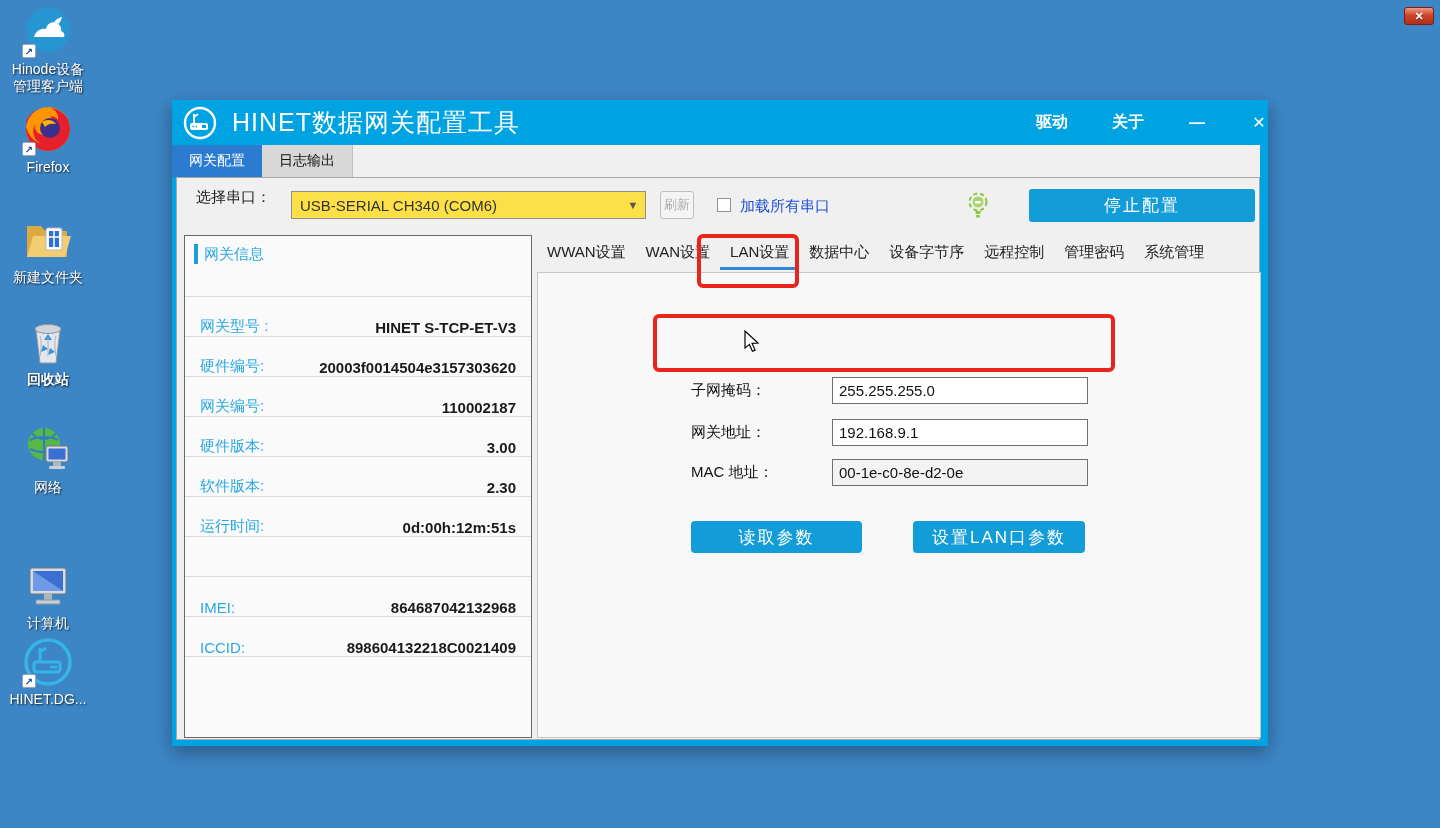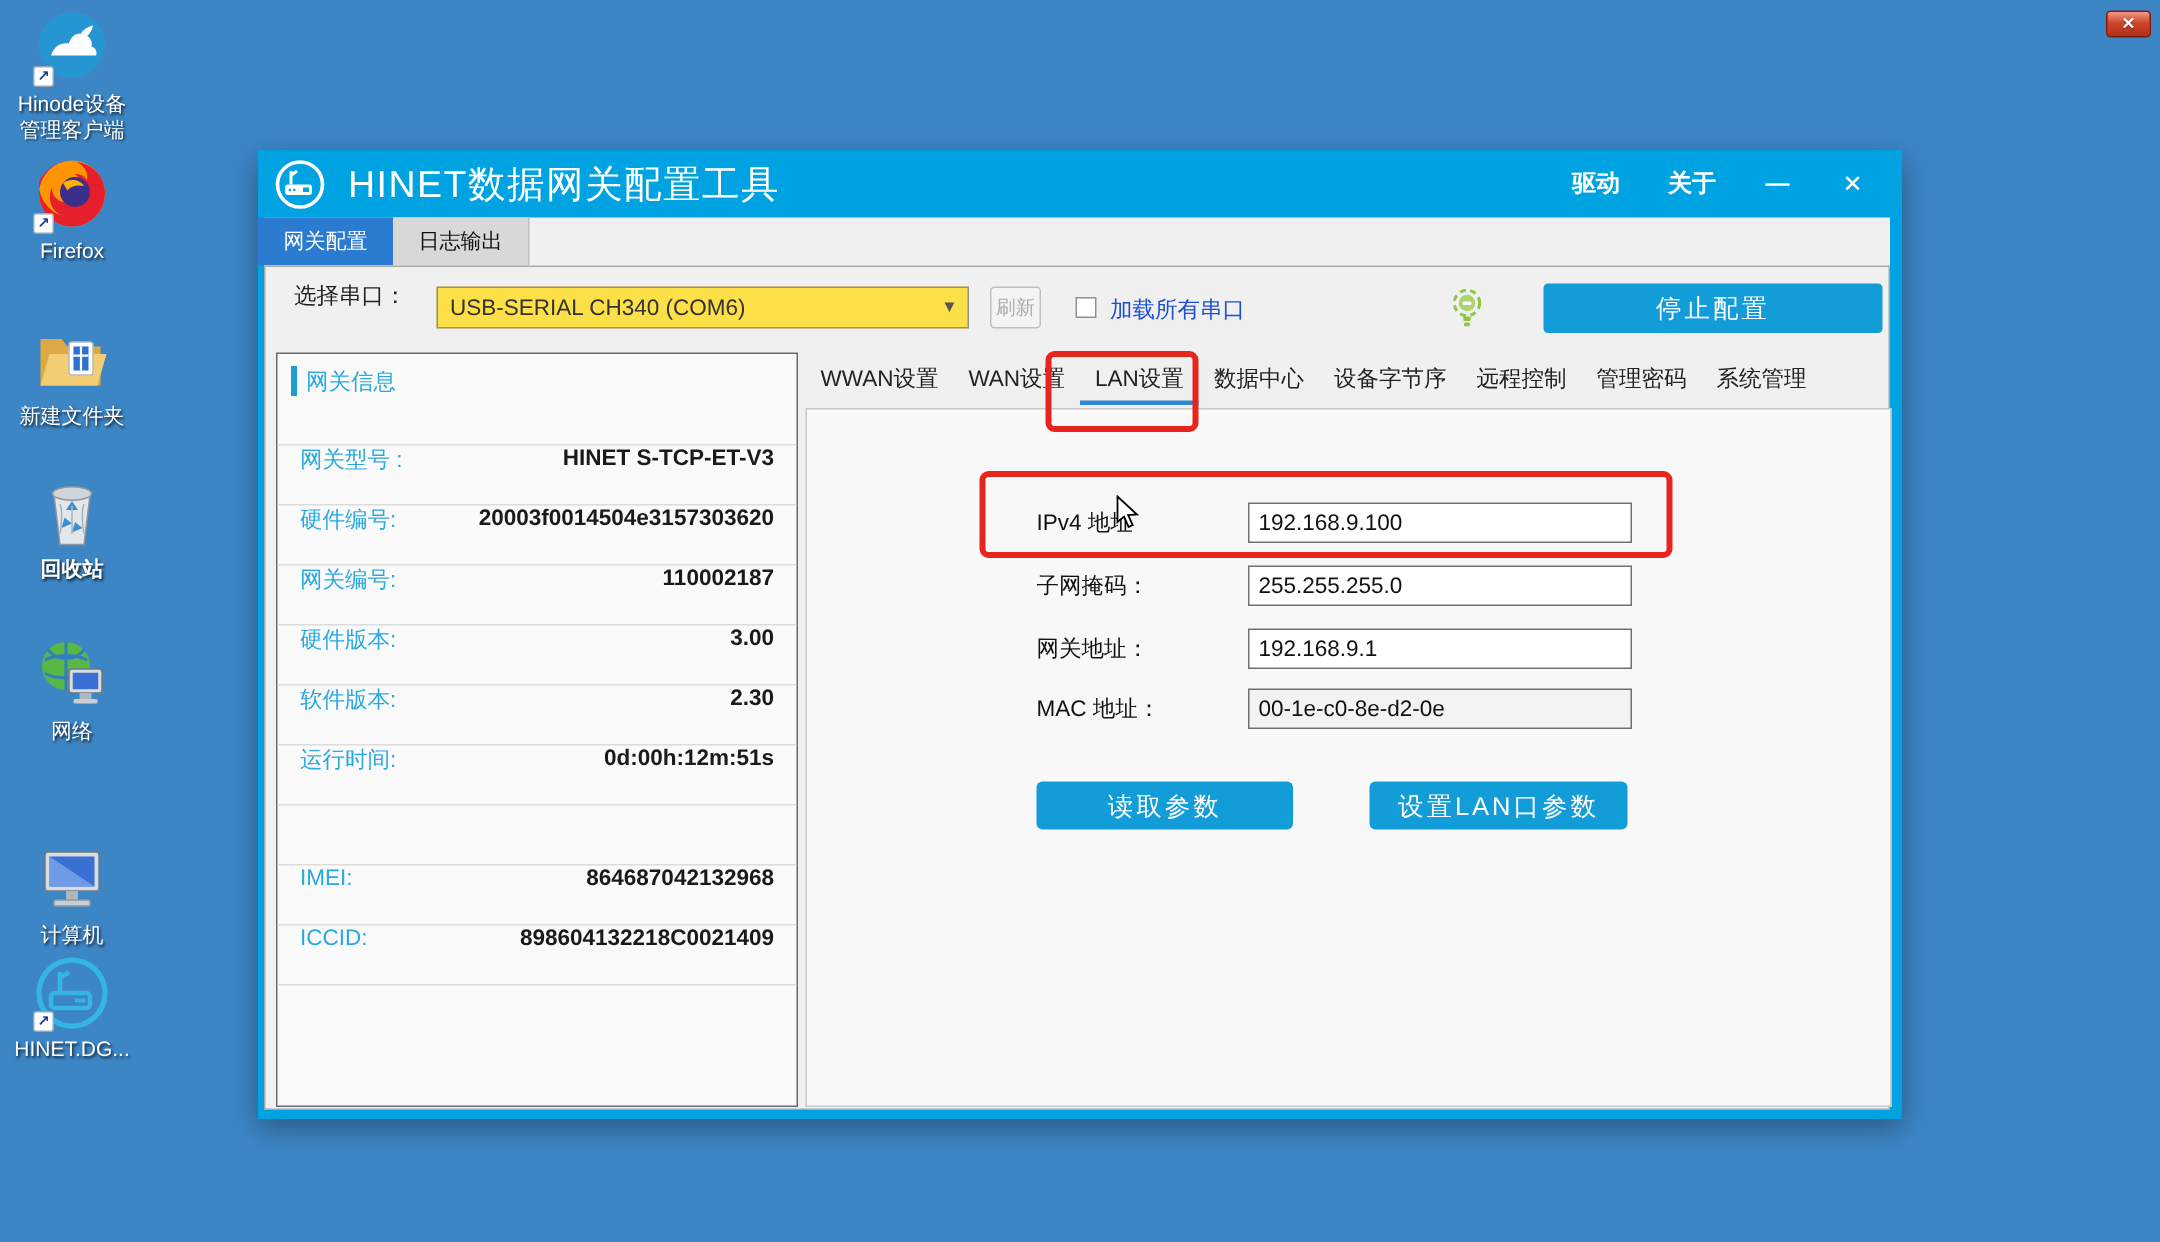--- a/index.html
+++ b/index.html
@@ -23,21 +23,21 @@
               text-align:center; text-shadow:0 1px 1px rgba(0,0,0,.5); }
 
   
   .win { position:absolute; left:172px; top:100px; width:1096px; height:646px;
          background:#f0f0f0; border-left:4px solid #00a3e2; border-right:8px solid #00a3e2;
          border-bottom:6px solid #00a3e2; box-shadow:0 6px 18px rgba(0,0,0,.35); }
   .titlebar { position:absolute; left:-4px; top:0; width:1096px; height:45px; background:#00a3e2;
               display:flex; align-items:center; }
   .app-icon { margin-left:11px; width:34px; height:34px; flex:0 0 auto; }
   .win-title { margin-left:15px; color:#fff; font-size:25px; letter-spacing:1px; }
-  .tb-right { margin-left:auto; display:flex; align-items:center; gap:32px; padding-right:24px; }
+  .tb-right { margin-left:auto; display:flex; align-items:center; gap:44px; }
   .tb-btn { color:#fff; font-size:16px; font-weight:bold; cursor:pointer; }
   .tb-glyph { color:#fff; font-size:16px; font-weight:bold; width:18px; text-align:center; cursor:pointer; }
 
   .main-tabs { position:absolute; left:-4px; top:45px; height:32px; display:flex; }
   .main-tab { height:32px; padding:0 17px; display:flex; align-items:center; font-size:14px;
               color:#111; background:#d8d8d8; border-right:1px solid #c2c2c2; }
   .main-tab.active { background:#2b7bd0; color:#fff; border-right:none; }
 
   .content { position:absolute; left:0; top:77px; width:1084px; height:563px;
              background:#f0f0f0; border:1px solid #a8a8a8; }
@@ -58,21 +58,21 @@
   .btn-stop { position:absolute; left:852px; top:11px; width:226px; height:33px; background:#129dd9;
               border:none; border-radius:3px; color:#fff; font-size:17px; letter-spacing:2px;
               display:flex; align-items:center; justify-content:center; cursor:pointer; }
 
   
   .info-panel { position:absolute; left:7px; top:57px; width:348px; height:503px;
                 background:#fafafa; border:1px solid #6a6a6a; }
   .ip-header { position:relative; height:60px; }
   .ip-bar { position:absolute; left:9px; top:8px; width:4px; height:20px; background:#1d9fd6; }
   .ip-title { position:absolute; left:19px; top:9px; font-size:15px; color:#2aa9e0; }
-  .ip-row { height:40px; border-top:1px solid #dcdcdc; display:flex; align-items:flex-start;
+  .ip-row { height:40px; border-top:1px solid #dcdcdc; display:flex; align-items:flex-end;
             padding:0 15px; }
   .ip-row .lbl { font-size:15px; color:#2aa9e0; }
   .ip-row .val { margin-left:auto; font-size:15px; color:#1a1a1a;font-weight:bold; }
   .ip-endline { height:0; border-top:1px solid #dcdcdc; }
 
   
   .settings-tabs { position:absolute; left:360px; top:60px; width:724px; height:34px; display:flex;
                    align-items:flex-start; }
   .s-tab { padding:5px 10px 8px 10px; font-size:15px; color:#222; white-space:nowrap; cursor:pointer; }
   .s-tab.active { border-bottom:3px solid #2e86d5; padding-bottom:5px; }
@@ -305,24 +305,20 @@
         <span class="s-tab">WAN设置</span>
         <span class="s-tab active">LAN设置</span>
         <span class="s-tab">数据中心</span>
         <span class="s-tab">设备字节序</span>
         <span class="s-tab">远程控制</span>
         <span class="s-tab">管理密码</span>
         <span class="s-tab">系统管理</span>
       </div>
 
       <div class="settings-panel">
-        <div class="form-row" style="top:62px;">
-          <span class="f-lbl">IPv4 地址</span>
-          <input value="192.168.9.100" style="">
-        </div>
         <div class="form-row" style="top:104px;">
           <span class="f-lbl">子网掩码：</span>
           <input value="255.255.255.0" style="">
         </div>
         <div class="form-row" style="top:146px;">
           <span class="f-lbl">网关地址：</span>
           <input value="192.168.9.1" style="">
         </div>
         <div class="form-row" style="top:186px;">
           <span class="f-lbl">MAC 地址：</span>

